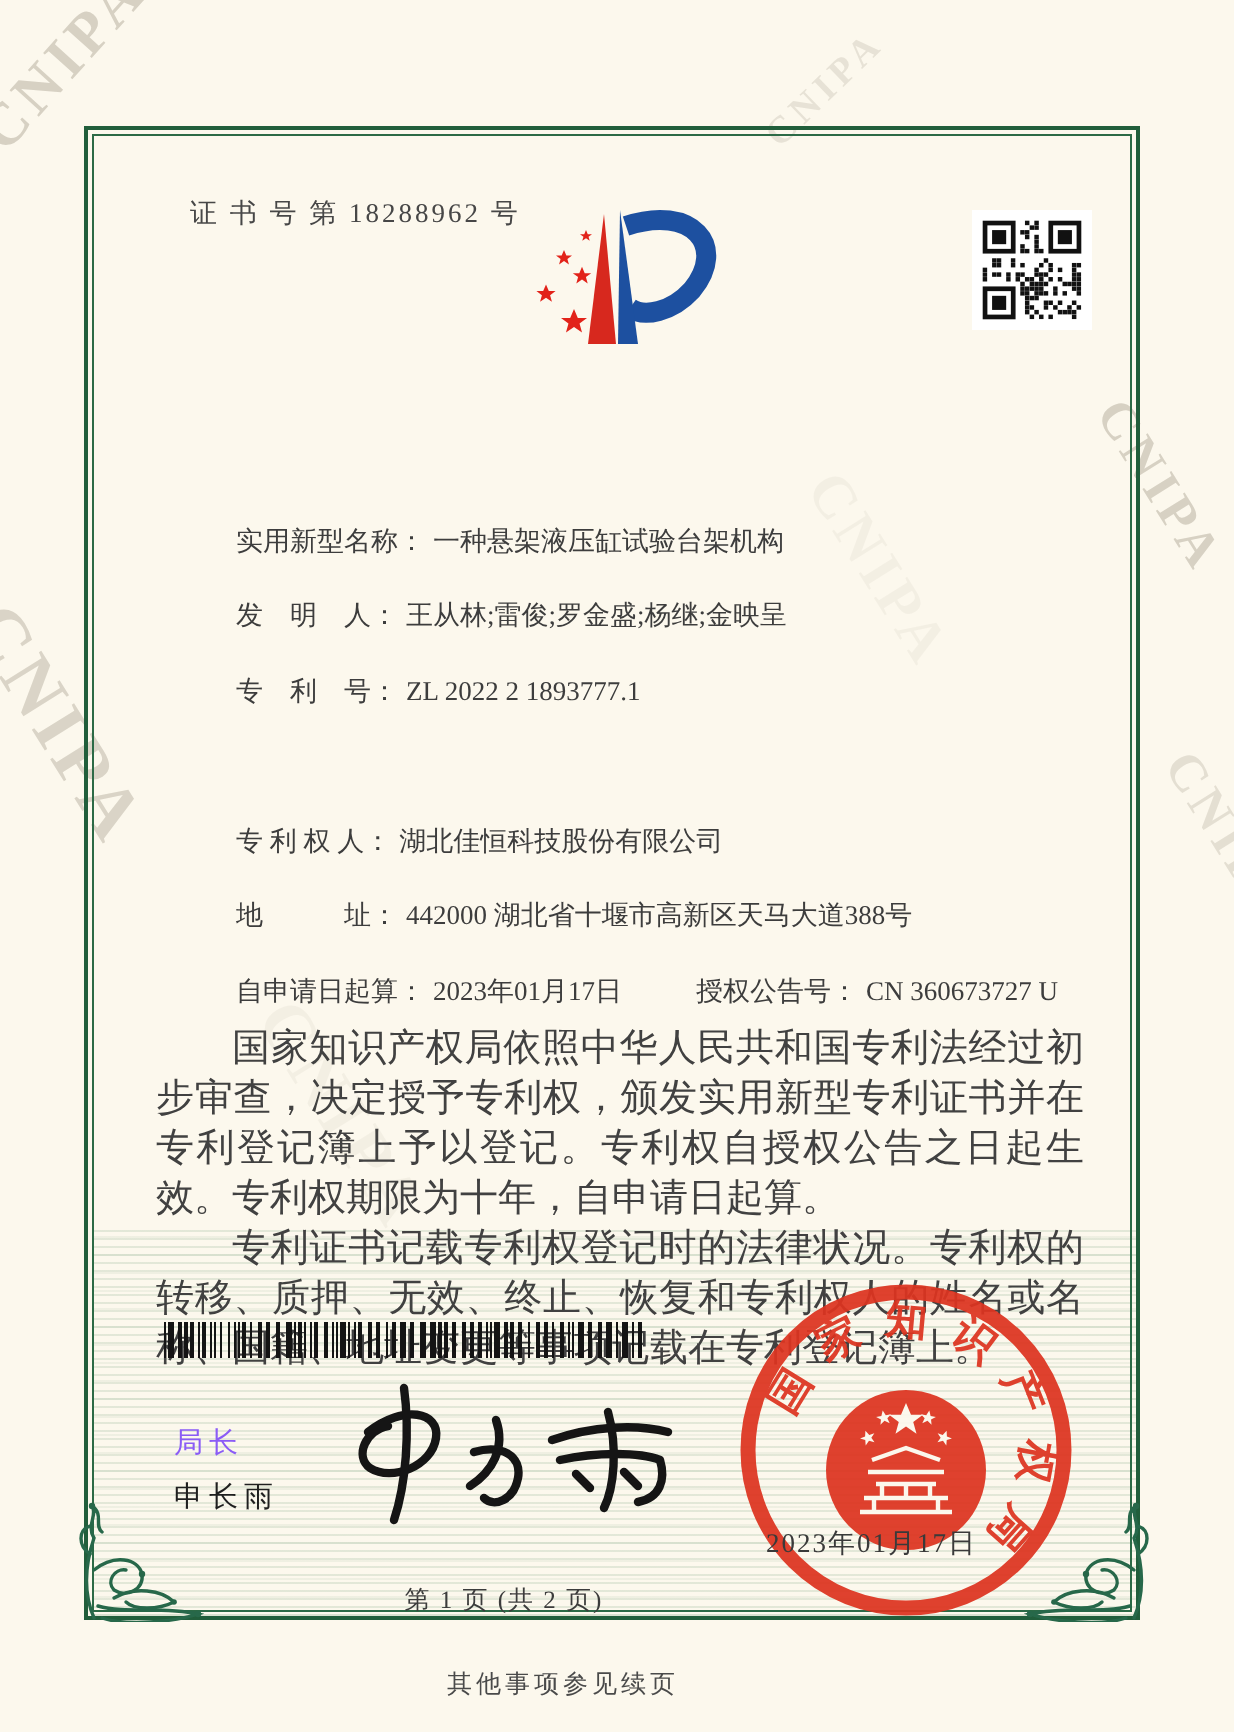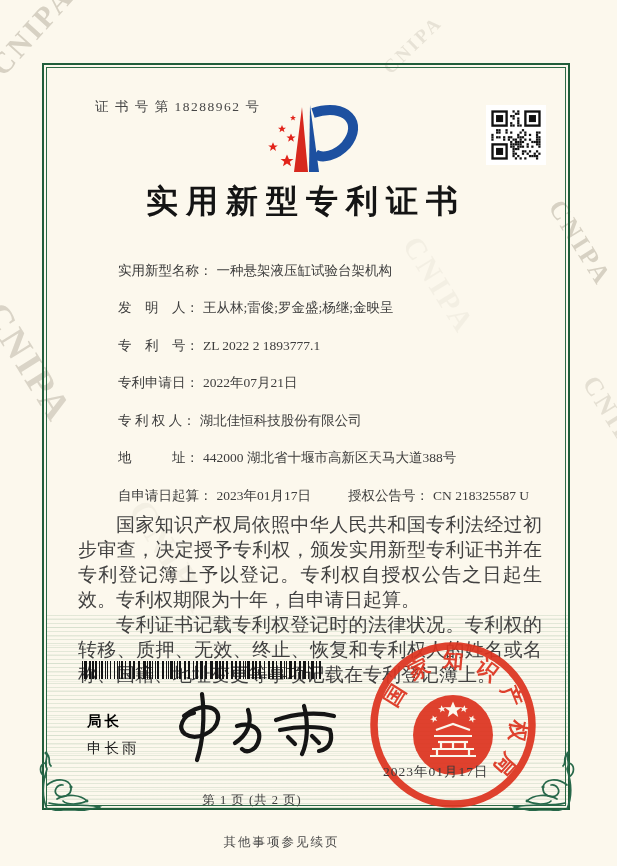--- a/index.html
+++ b/index.html
@@ -38,21 +38,21 @@
     font-size:19px; line-height:25px; text-align:justify; color:#414141;
   }
   .paras p { text-indent:2em; }
   .band {
     position:absolute; left:46px; top:612px; width:522px; height:196px;
     background:
       repeating-linear-gradient(0deg, rgba(125,165,130,0.20) 0 1px, rgba(255,255,255,0) 1px 4px),
       repeating-linear-gradient(0deg, rgba(125,165,130,0.10) 0 1px, rgba(255,255,255,0) 1px 9px);
   }
   .barcode { position:absolute; left:82px; top:661px; width:240px; height:18px; }
-  .sig-title { position:absolute; left:87px; top:712px; font-size:14.5px; letter-spacing:3px; color:#000000;font-weight:bold; }
+  .sig-title { position:absolute; left:87px; top:712px; font-size:14.5px; letter-spacing:3px; color:#8b5cf6; }
   .sig-name  { position:absolute; left:87px; top:739px; font-size:14.5px; letter-spacing:3px; color:#1f1f1f; }
   .sig-script { position:absolute; left:158px; top:684px; width:195px; height:92px; }
   .seal { position:absolute; left:368px; top:640px; width:170px; height:170px; }
   .seal-date {
     position:absolute; left:383px; top:763px; width:160px; font-size:13.5px;
     letter-spacing:1px; color:#3a3a3a; z-index:5;
   }
   .page-num {
     position:absolute; left:42px; top:792px; width:420px; text-align:center;
     font-size:12.5px; color:#3c3c3c; letter-spacing:1px;
@@ -239,45 +239,41 @@
       <rect x="4.695652173913044" y="4.695652173913044" width="11.73913043478261" height="11.73913043478261" fill="#fff"></rect>
       <rect x="7.043478260869566" y="7.043478260869566" width="7.043478260869566" height="7.043478260869566" fill="#111"></rect>
       <rect x="35.21739130434783" y="2.347826086956522" width="16.434782608695652" height="16.434782608695652" fill="#111"></rect>
       <rect x="37.56521739130435" y="4.695652173913044" width="11.73913043478261" height="11.73913043478261" fill="#fff"></rect>
       <rect x="39.913043478260875" y="7.043478260869566" width="7.043478260869566" height="7.043478260869566" fill="#111"></rect>
       <rect x="2.347826086956522" y="35.21739130434783" width="16.434782608695652" height="16.434782608695652" fill="#111"></rect>
       <rect x="4.695652173913044" y="37.56521739130435" width="11.73913043478261" height="11.73913043478261" fill="#fff"></rect>
       <rect x="7.043478260869566" y="39.913043478260875" width="7.043478260869566" height="7.043478260869566" fill="#111"></rect>
     </svg>
 
-  <div class="title">实用新型专利证书</div>
 
   <div class="frow" style="left:78px; top:262px;">
     <span class="lab">实用新型名称：</span><span class="val">一种悬架液压缸试验台架机构</span>
   </div>
   <div class="frow" style="left:78px; top:299px;">
     <span class="lab">发　明　人：</span><span class="val">王从林;雷俊;罗金盛;杨继;金映呈</span>
   </div>
   <div class="frow" style="left:78px; top:337px;">
     <span class="lab">专　利　号：</span><span class="val">ZL 2022 2 1893777.1</span>
   </div>
-  <div class="frow" style="left:78px; top:374px;">
-    <span class="lab">专利申请日：</span><span class="val">2022年07月21日</span>
-  </div>
   <div class="frow" style="left:78px; top:412px;">
     <span class="lab">专 利 权 人：</span><span class="val">湖北佳恒科技股份有限公司</span>
   </div>
   <div class="frow" style="left:78px; top:449px;">
     <span class="lab">地　　　址：</span><span class="val">442000 湖北省十堰市高新区天马大道388号</span>
   </div>
   <div class="frow" style="left:78px; top:487px;">
     <span class="lab">自申请日起算：</span><span class="val">2023年01月17日</span>
   </div>
   <div class="frow" style="left:308px; top:487px;">
-    <span class="lab">授权公告号：</span><span class="val">CN 218325587 U</span>
+    <span class="lab">授权公告号：</span><span class="val">CN 360673727 U</span>
   </div>
 
   <div class="paras">
     <p>国家知识产权局依照中华人民共和国专利法经过初步审查，决定授予专利权，颁发实用新型专利证书并在专利登记簿上予以登记。专利权自授权公告之日起生效。专利权期限为十年，自申请日起算。</p>
     <p>专利证书记载专利权登记时的法律状况。专利权的转移、质押、无效、终止、恢复和专利权人的姓名或名称、国籍、地址变更等事项记载在专利登记簿上。</p>
   </div>
 
   <svg class="barcode" id="barcode-svg" viewBox="0 0 240 18" preserveAspectRatio="none">
       <rect x="0" y="0" width="1" height="18" fill="#141414"></rect>
       <rect x="2" y="0" width="3" height="18" fill="#141414"></rect>

